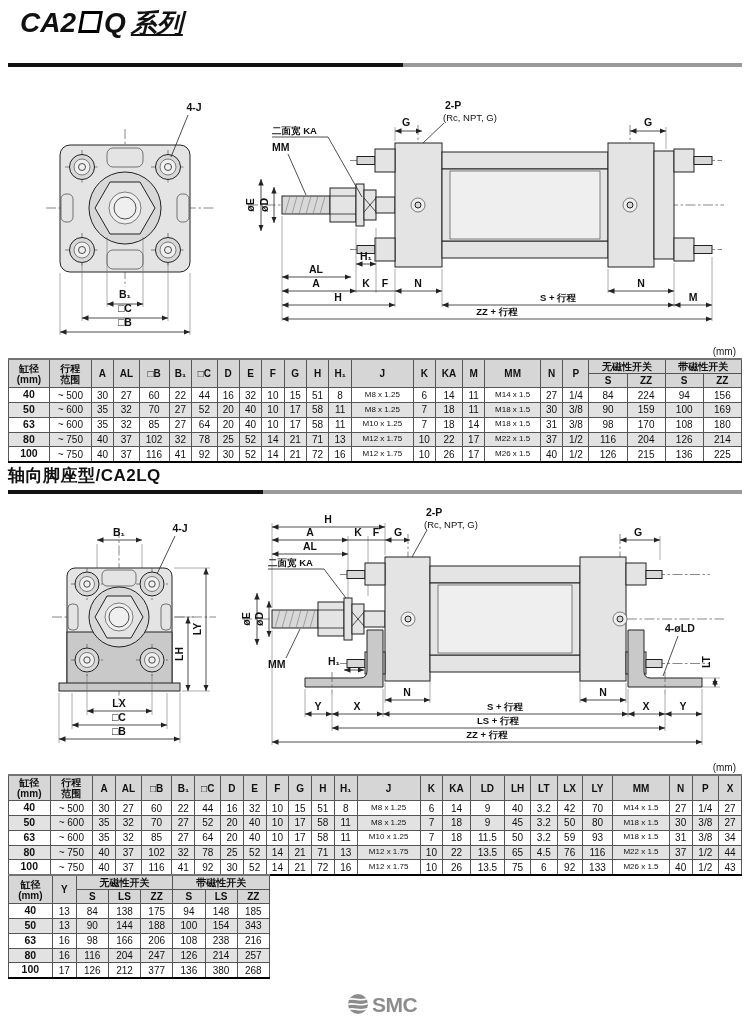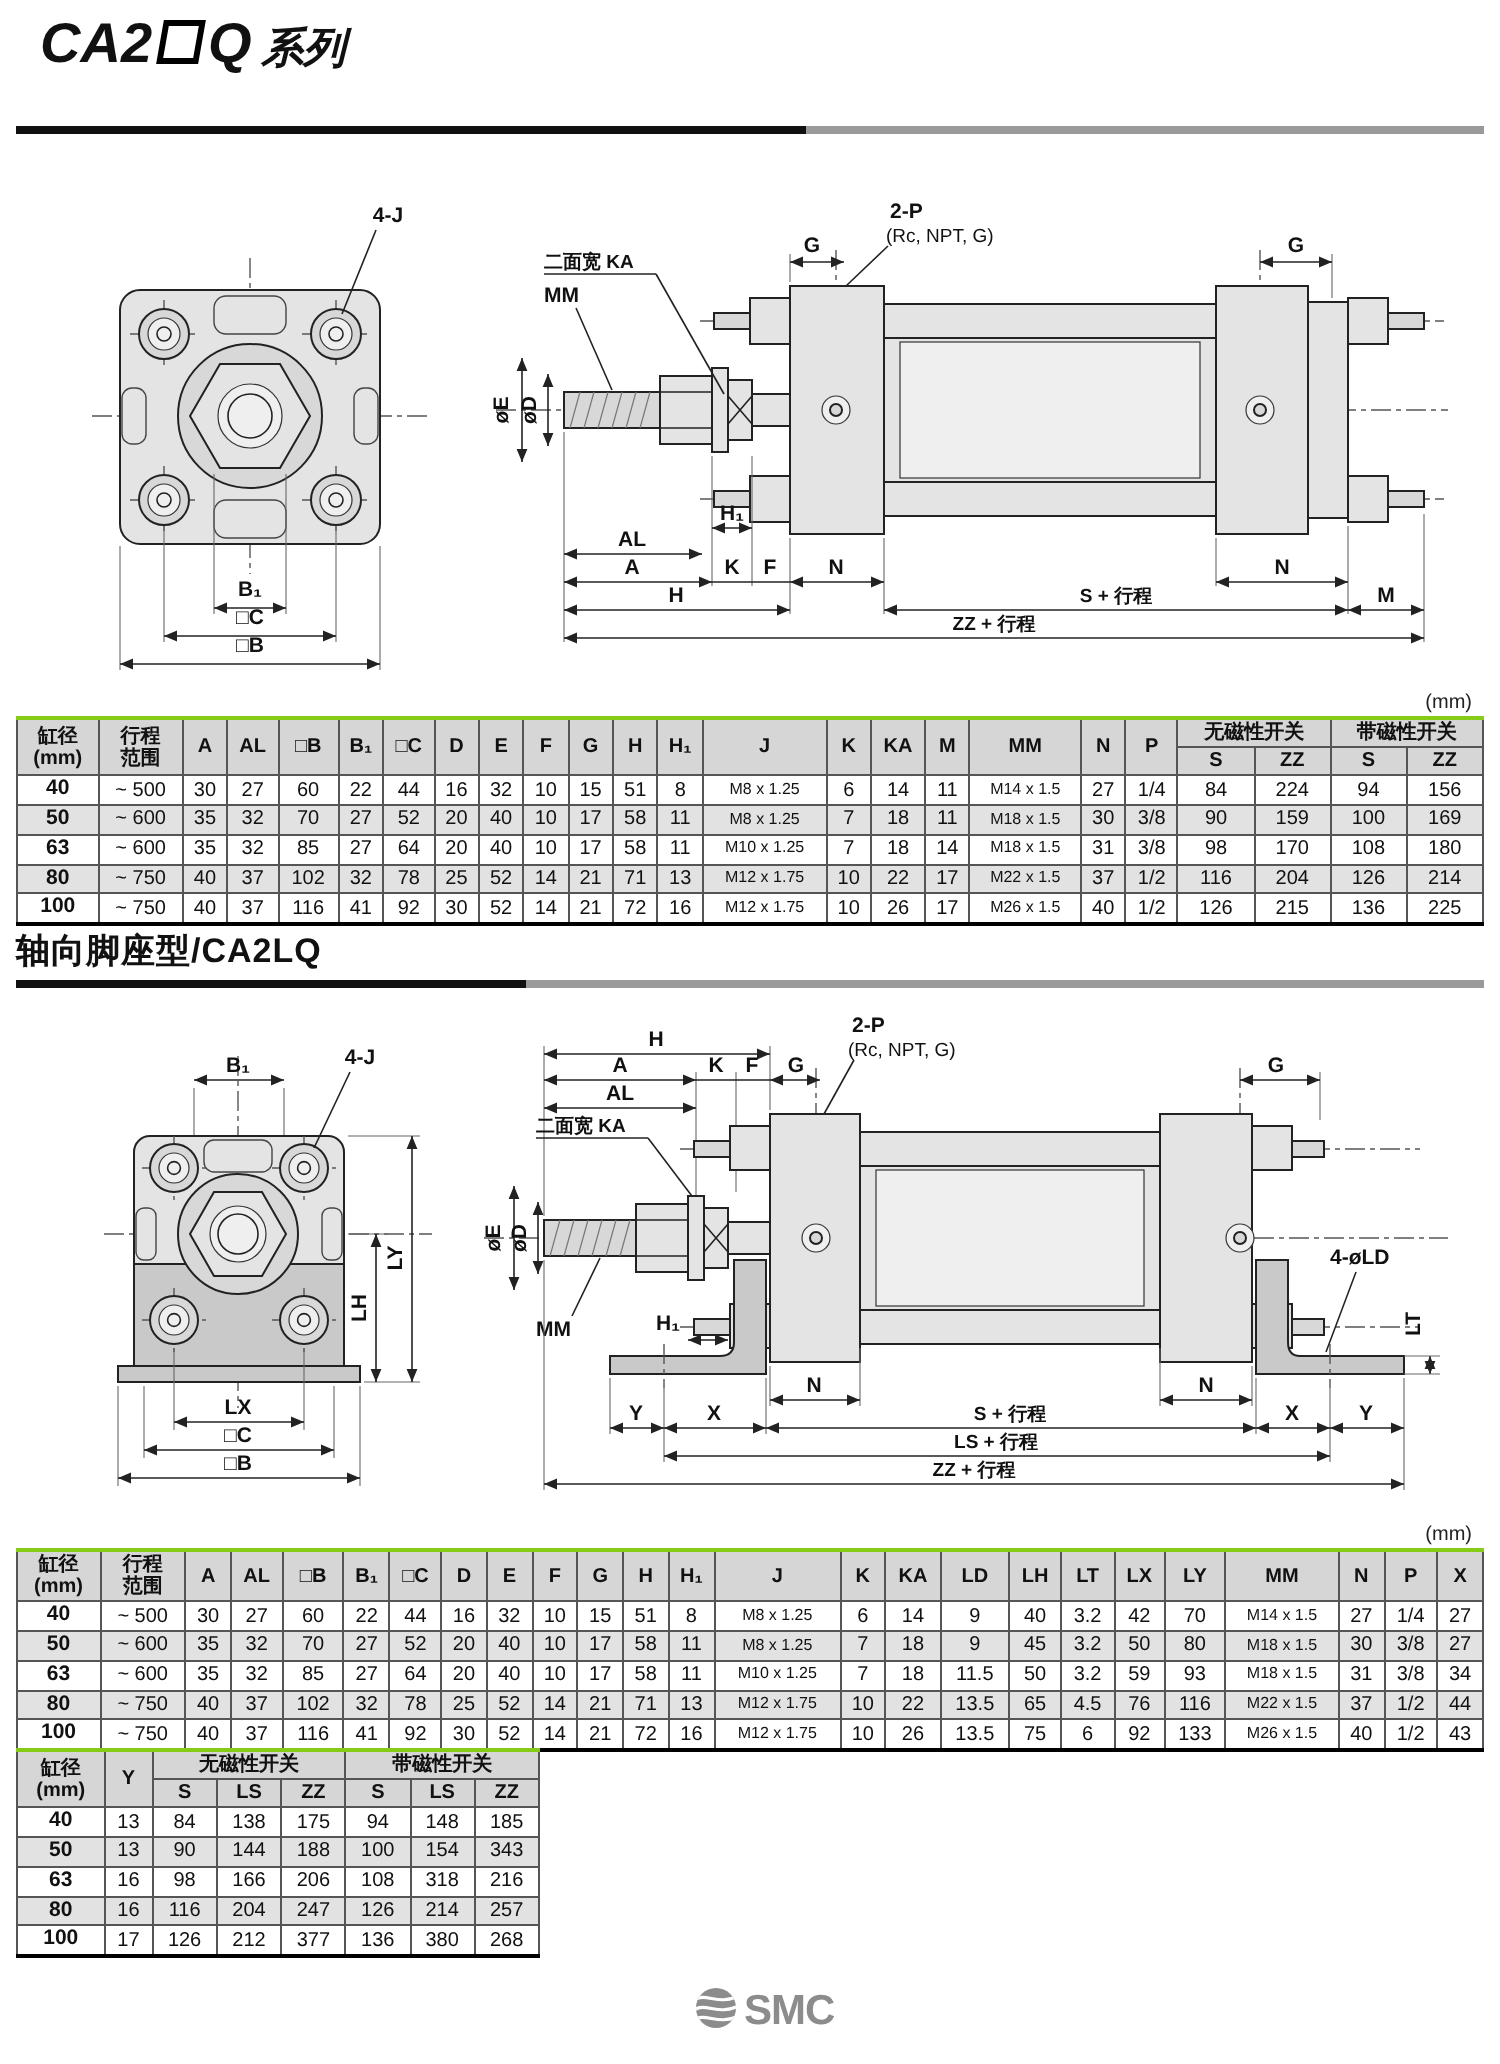--- a/index.html
+++ b/index.html
@@ -5,29 +5,29 @@
   html,body{margin:0;padding:0;}
   body{
     width:750px;height:1032px;position:relative;background:#fff;
     font-family:"Liberation Sans","DejaVu Sans",sans-serif;color:#111;
     overflow:hidden;
   }
   .abs{position:absolute;}
   
   .page-title{left:20px;top:6px;font-style:italic;font-weight:bold;font-size:28px;letter-spacing:0;}
   .page-title .sq{display:inline-block;width:15px;height:16px;border:3px solid #000;margin:0 3px 0 4px;transform:skewX(-10deg);vertical-align:-1px;}
-  .page-title .suffix{font-size:21px;margin-left:5px;}
+  .page-title .suffix{font-size:26px;margin-left:5px;text-decoration:underline;}
   
   .sec{left:8px;width:734px;}
   .sec .sec-label{font-size:17px;font-weight:bold;letter-spacing:0.5px;}
   .sec .bar{height:4px;margin-top:3px;position:relative;background:#9a9a9a;}
   .sec .bar .black{position:absolute;left:0;top:0;height:4px;background:#111;}
   .units{font-size:10px;color:#222;}
   
-  .dim-table{border-collapse:collapse;width:100%;border-top:2px solid #84cc16;border-bottom:2px solid #000;}
+  .dim-table{border-collapse:collapse;width:100%;border-top:2px solid #737373;border-bottom:2px solid #000;}
   .dim-table th,.dim-table td{border:1px solid #555;text-align:center;padding:1px 2px;line-height:1.12;}
   .dim-table th{background:#d6d6d6;font-weight:bold;font-size:10px;white-space:pre-line;}
   .dim-table td{font-size:10px;white-space:nowrap;background:#fff;}
   .dim-table td.bore{font-weight:bold;font-size:10.5px;}
   .dim-table td.small{font-size:8px;}
   .dim-table tr.shade td{background:#e2e2e2;}
   
   svg text{font-family:"Liberation Sans","DejaVu Sans",sans-serif;font-size:10.5px;font-weight:bold;fill:#111;}
   svg text.cn{font-size:9.5px;}
   .part{fill:#e4e4e4;stroke:#222;stroke-width:1;}
@@ -811,21 +811,21 @@
           <td>154</td>
           <td>343</td>
         </tr>
         <tr>
           <td class="bore">63</td>
           <td>16</td>
           <td>98</td>
           <td>166</td>
           <td>206</td>
           <td>108</td>
-          <td>318</td>
+          <td>238</td>
           <td>216</td>
         </tr>
         <tr class="shade">
           <td class="bore">80</td>
           <td>16</td>
           <td>116</td>
           <td>204</td>
           <td>247</td>
           <td>126</td>
           <td>214</td>

